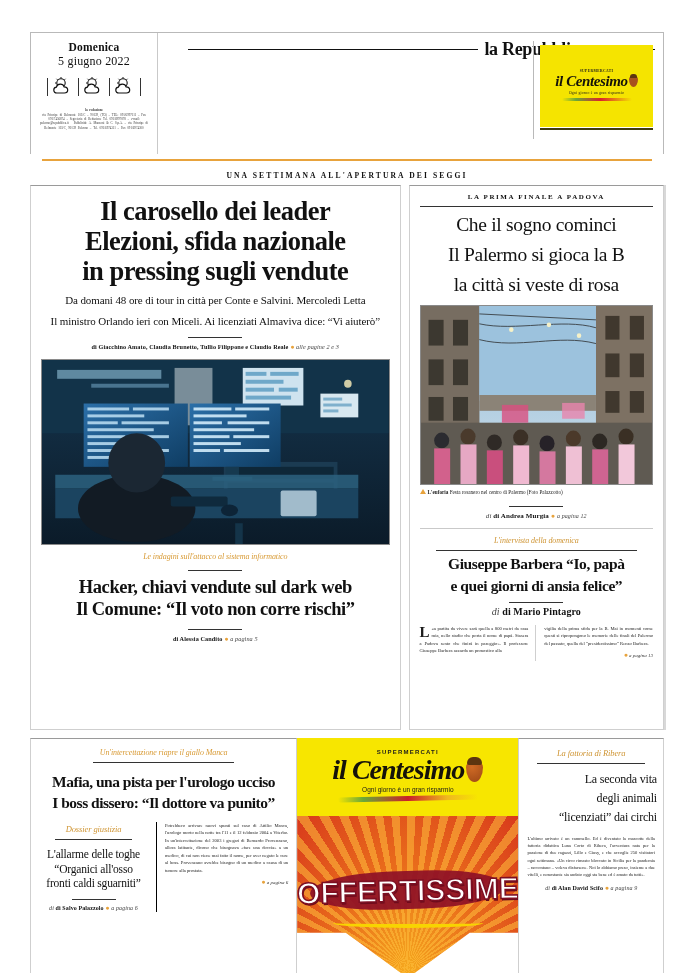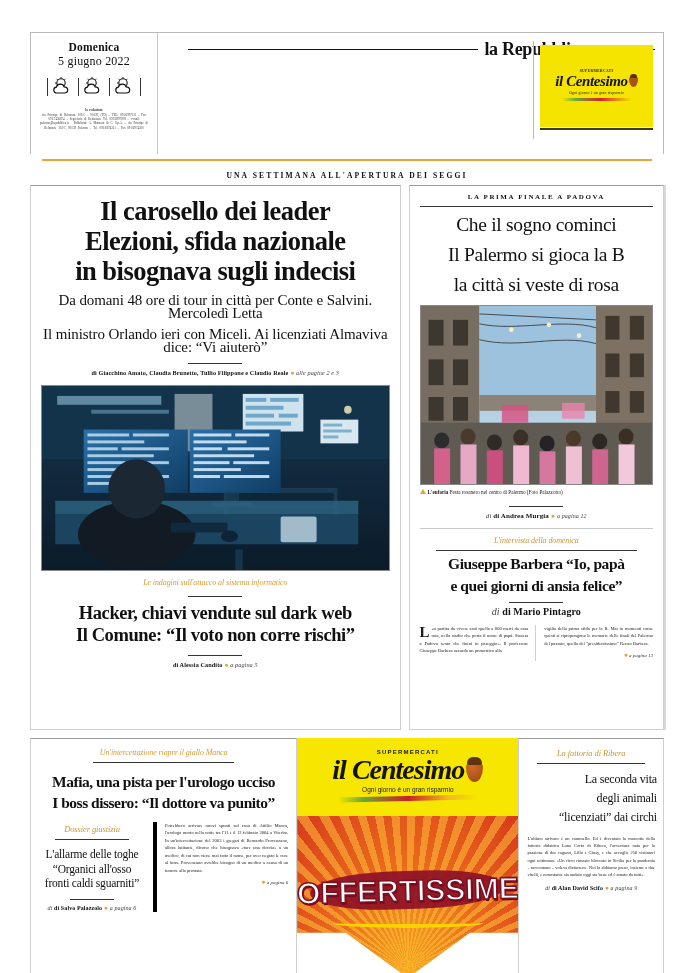--- a/index.html
+++ b/index.html
@@ -49,21 +49,21 @@
                  padding:6px 0 5px; font-family:"Liberation Serif",serif; }
 
   
   .main { display:flex; padding: 0 12px; gap:0; height:545px; }
   .col-left { width: 386px; border:1px solid #cfcfcf; border-top:1px solid #9a9a9a; position:relative; }
   .col-right { width: 266px; margin-left:8px; border:1px solid #cfcfcf; border-top:1px solid #9a9a9a; position:relative; box-shadow: 2px 0 0 #d8d8d8; }
 
   .lead-wrap { padding:10px 10px 0; }
   .lead-head { text-align:center; font-family:"Liberation Serif",serif; font-weight:bold;
                font-size:26.5px; line-height:30px; letter-spacing:-0.5px; }
-  .lead-sub { text-align:center; font-size:15px; line-height:13px; margin-top:8px; letter-spacing:-0.1px; }
+  .lead-sub { text-align:center; font-size:11px; line-height:13px; margin-top:8px; letter-spacing:-0.1px; }
   .rule-short { width:54px; height:1px; background:#333; margin:9px auto 5px; }
   .byline { text-align:center; font-size:6.2px; letter-spacing:.1px; }
   .byline b { font-weight:bold; }
   .byline i { font-style:italic; color:#444; }
   .bullet { color:#e8a33d; font-size:7px; }
 
   
   .photo-hacker { margin:8px 10px 0; height:186px; position:relative; overflow:hidden;
                   background:#0d1a28; border:1px solid #8a8a8a; }
   .photo-palermo { margin:8px 10px 0; height:180px; position:relative; overflow:hidden;
@@ -93,21 +93,21 @@
 
   
   .bottom { display:flex; padding: 8px 12px 0; height:248px; }
   .b-left { width:268px; border:1px solid #cfcfcf; border-top:1px solid #9a9a9a; }
   .b-mid { width:222px; position:relative; }
   .b-right { width:146px; border:1px solid #cfcfcf; border-top:1px solid #9a9a9a; }
 
   .b-head { text-align:center; font-family:"Liberation Serif",serif; font-weight:bold;
             font-size:15.5px; line-height:19px; padding:2px 4px 0; letter-spacing:-0.5px; }
   .b-cols { display:flex; padding:10px 8px 0; gap:8px; }
-  .b-col-a { width:118px; border-right:4px solid #000000; padding-right:8px; text-align:center; }
+  .b-col-a { width:118px; border-right:1px solid #000000; padding-right:8px; text-align:center; }
   .b-col-b { flex:1; font-size:4.6px; line-height:1.62; text-align:justify; color:#1d1d1d; }
   .b-sub { text-align:center; font-family:"Liberation Serif",serif; font-size:11.5px;
            line-height:14.5px; letter-spacing:-0.2px; }
 
   .br-head { text-align:right; font-family:"Liberation Serif",serif; font-size:12px;
              line-height:15px; padding:4px 6px 0; letter-spacing:-0.2px; }
   .br-body { font-size:4.5px; line-height:1.6; text-align:justify; padding:10px 8px 0; color:#1d1d1d; }
 
   
   .ad { position:absolute; inset:0; overflow:hidden; }
@@ -218,21 +218,21 @@
   </div>
 
   <div class="kicker-caps">UNA SETTIMANA ALL'APERTURA DEI SEGGI</div>
 
   <div class="main">
 
     <div class="col-left">
       <div class="lead-wrap">
         <div class="lead-head">Il carosello dei leader</div>
         <div class="lead-head">Elezioni, sfida nazionale</div>
-        <div class="lead-head">in bisognava sugli indecisi</div>
+        <div class="lead-head">in pressing sugli vendute</div>
         <div class="lead-sub">Da domani 48 ore di tour in città per Conte e Salvini. Mercoledì Letta</div>
         <div class="lead-sub">Il ministro Orlando ieri con Miceli. Ai licenziati Almaviva dice: “Vi aiuterò”</div>
         <div class="rule-short"></div>
         <div class="byline">
           <b>di Giacchino Amato, Claudia Brunetto, Tullio Filippone e Claudio Reale</b>
           <span class="bullet">●</span>
           <i>alle pagine 2 e 3</i>
         </div>
       </div>
 

